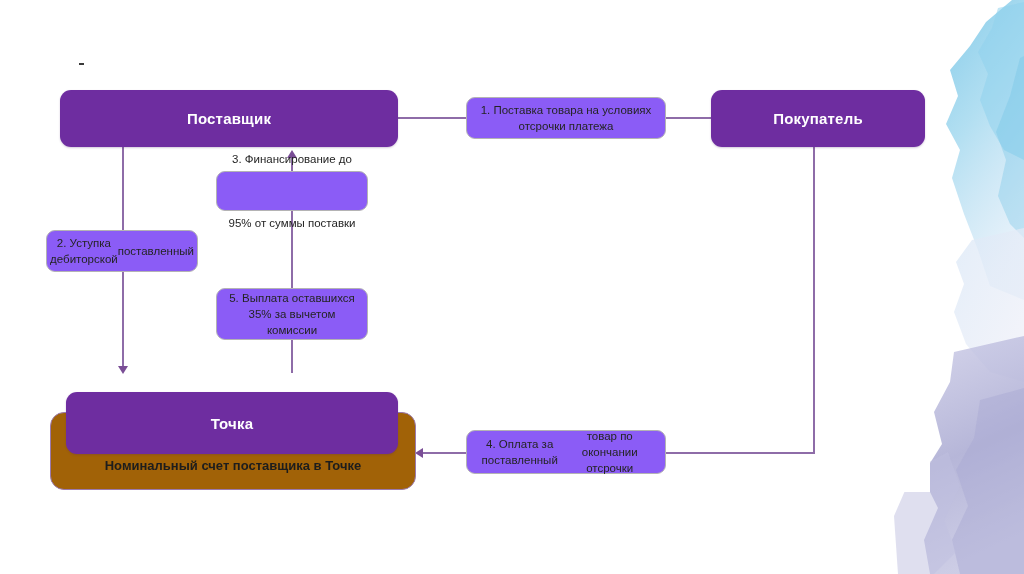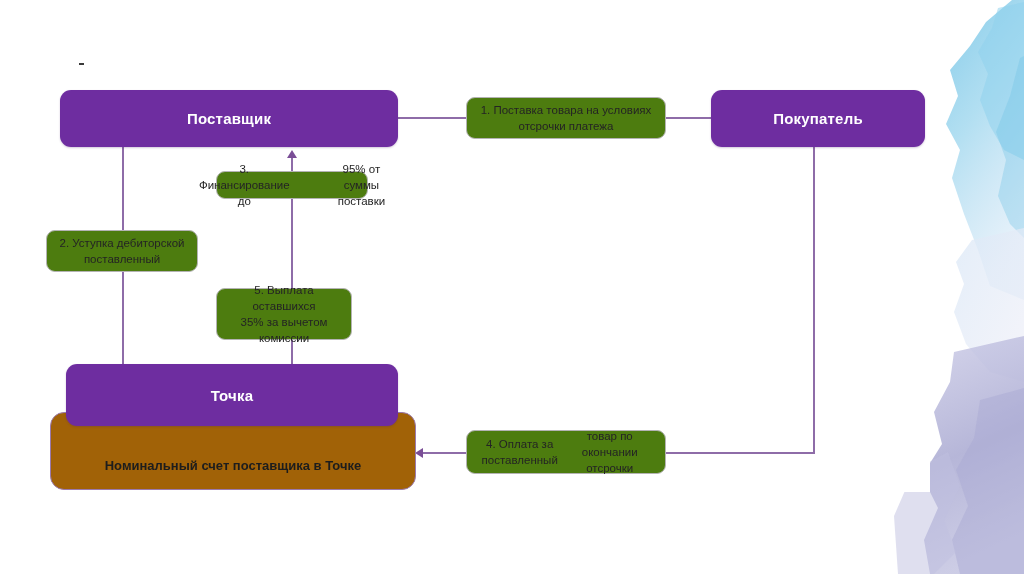--- a/index.html
+++ b/index.html
@@ -95,21 +95,21 @@
   }
   .account-label {
     color: #1d1d1d;
     font-weight: bold;
     font-size: 13px;
   }
 
   
   .step {
     position: absolute;
-    background: #4d7c0f;
+    background: #8b5cf6;
     border: 1px solid #B4B3B4;
     border-radius: 9px;
     color: #242424;
     font-size: 11.5px;
     line-height: 16px;
     text-align: center;
     display: flex;
     align-items: center;
     justify-content: center;
     box-sizing: border-box;
@@ -189,40 +189,40 @@
   </div>
 
   <div class="node-purple" style="left:711px; top:90px; width:214px; height:57px;">
     <span>Покупатель</span>
   </div>
 
   <div class="node-purple" style="left:60px; top:90px; width:338px; height:57px;">
     <span>Поставщик</span>
   </div>
 
-  <div class="node-purple" style="left:66px; top:364px; width:332px; height:62px;">
+  <div class="node-purple" style="left:66px; top:392px; width:332px; height:62px;">
     <span>Точка</span>
   </div>
 
   <div class="step" style="left:466px; top:97px; width:200px; height:42px; flex-direction:column;">
     <span>1. Поставка товара на условиях</span>
     <span>отсрочки платежа</span>
   </div>
 
-  <div class="step" style="left:216px; top:171px; width:152px; height:28px; flex-direction:row;gap:48px;">
+  <div class="step" style="left:216px; top:171px; width:152px; height:40px; flex-direction:column;gap:48px;">
     <span>3. Финансирование до</span>
     <span>95% от суммы поставки</span>
   </div>
 
-  <div class="step" style="left:46px; top:230px; width:152px; height:42px; flex-direction:column;">
+  <div class="step" style="left:46px; top:230px; width:152px; height:42px; flex-direction:row;">
     <span>2. Уступка дебиторской</span>
     <span>поставленный</span>
   </div>
 
-  <div class="step" style="left:216px; top:288px; width:136px; height:52px; flex-direction:column;">
+  <div class="step" style="left:216px; top:288px; width:152px; height:52px; flex-direction:column;">
     <span>5. Выплата оставшихся</span>
     <span>35% за вычетом</span>
     <span>комиссии</span>
   </div>
 
   <div class="step" style="left:466px; top:430px; width:200px; height:44px; ">
     <span>4. Оплата за поставленный</span>
     <span>товар по окончании отсрочки</span>
   </div>
 

